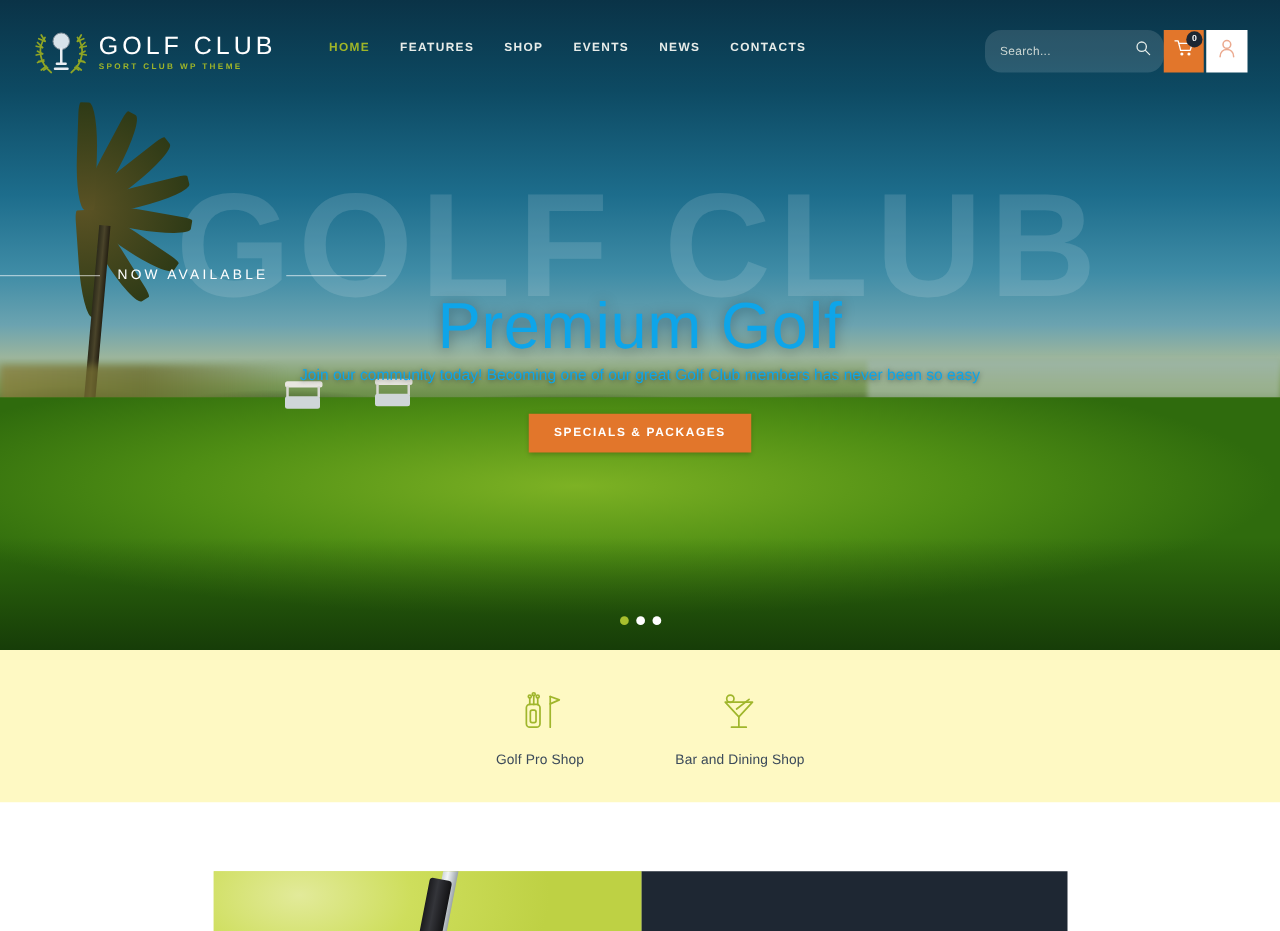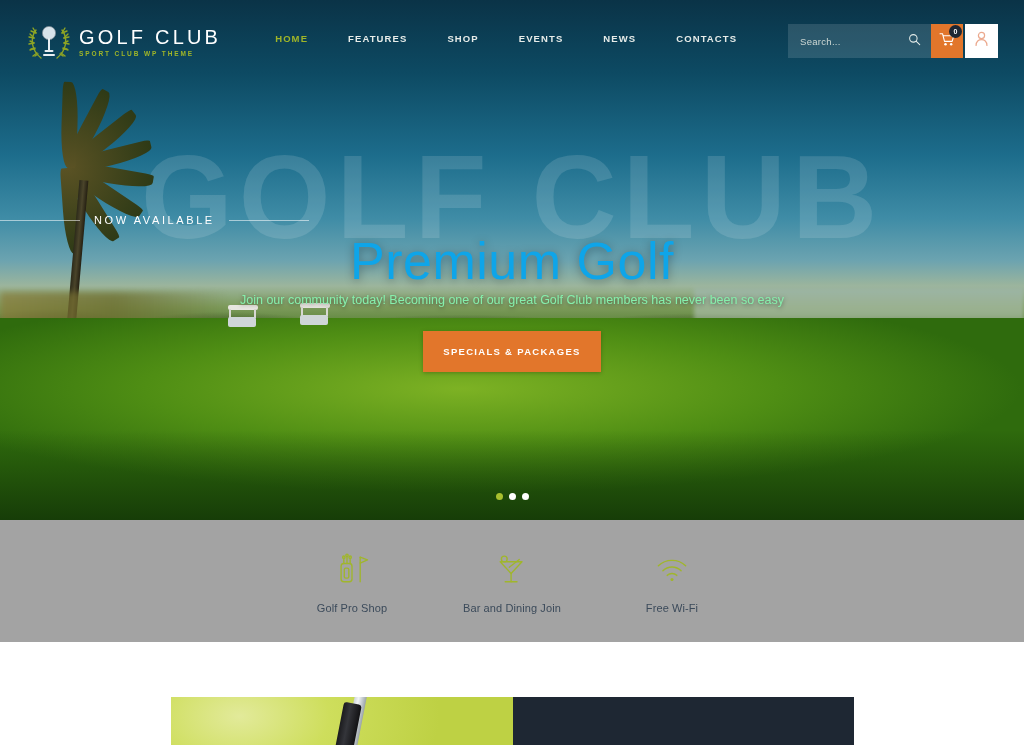--- a/index.html
+++ b/index.html
@@ -100,30 +100,30 @@
   .kicker {
     color:#ffffff; font-size:11px; letter-spacing:2.6px; font-weight:400;
     text-transform:uppercase;
   }
   .hero-title {
     margin-top:6px; color:#0ea5e9; font-size:52px; line-height:58px;
     font-weight:300; letter-spacing:0.5px;
     text-shadow:0 2px 10px rgba(0,0,0,.35);
   }
   .hero-sub {
-    margin-top:2px; color:#86efac; font-size:12.5px; line-height:17px;
+    margin-top:2px; color:#0ea5e9; font-size:12.5px; line-height:17px;
     font-weight:400; text-shadow:0 1px 4px rgba(0,0,0,.5);
   }
   .hero-buttons {
     margin-top:22px; display:flex; justify-content:center; gap:18px;
   }
   .btn-primary {
     background:#e2762b; color:#ffffff; border:none; cursor:pointer;
     font-size:9.5px; letter-spacing:1.3px; font-weight:600;
-    padding:0 20px; height:41px; line-height:31px;
+    padding:0 20px; height:31px; line-height:31px;
     text-transform:uppercase; font-family:"Liberation Sans", sans-serif;
     box-shadow:0 1px 4px rgba(0,0,0,.25);
   }
   
   .dots {
     position:absolute; left:0; right:0; bottom:20px;
     display:flex; justify-content:center; gap:6px; z-index:6;
   }
   .dot { width:7px; height:7px; border-radius:50%; background:#ffffff; cursor:pointer; }
   .dot.active { background:#a8bf2e; }
@@ -140,35 +140,35 @@
   .logo-mark { width:42px; height:44px; position:relative; flex:none; }
   .logo-text { line-height:1; }
   .logo-title {
     color:#ffffff; font-size:20px; letter-spacing:3.2px; font-weight:400;
   }
   .logo-sub {
     color:#9fb528; font-size:6.5px; letter-spacing:1.9px; font-weight:700;
     margin-top:4px; text-transform:uppercase;
   }
   .nav {
-    display:flex; align-items:center; gap:40px;
-    margin-left:54px; margin-top:33px;
+    display:flex; align-items:center; gap:24px;
+    margin-left:42px; margin-top:33px;
   }
   .nav a {
     color:#e7ece9; font-size:9.5px; letter-spacing:1.1px; font-weight:600;
     text-decoration:none; text-transform:uppercase; cursor:pointer;
   }
   .nav a.active { color:#9fb528; }
   .header-right {
     margin-left:auto; margin-right:26px; margin-top:24px;
     display:flex; align-items:stretch; height:34px;
   }
   .search-box {
     width:143px; background:rgba(255,255,255,.13);
-    display:flex; align-items:center; padding:0 10px 0 12px;
+    display:flex; align-items:center; padding:0 10px 0 12px;border-radius:13px;
   }
   .search-input {
     background:transparent; border:none; outline:none; color:#e8eeea;
     font-size:9.5px; width:108px; font-family:"Liberation Sans", sans-serif;
     letter-spacing:.3px;
   }
   .search-input::placeholder { color:#cfd9d5; }
   .cart-btn {
     width:32px; background:#e2762b; position:relative; cursor:pointer;
     display:flex; align-items:center; justify-content:center;
@@ -179,21 +179,21 @@
     font-size:7px; line-height:13px; text-align:center; font-weight:700;
   }
   .account-btn {
     width:33px; background:#ffffff; cursor:pointer;
     display:flex; align-items:center; justify-content:center; margin-left:2px;
   }
 
   
   .features {
     position:absolute; top:520px; left:0; right:0; height:122px;
-    background:#a3a3a3;
+    background:#fef9c3;
     display:flex; align-items:center; justify-content:center;
   }
   .feature {
     width:160px; text-align:center; cursor:pointer;
   }
   .feature .ico { height:42px; display:flex; align-items:center; justify-content:center; }
   .feature .lbl {
     margin-top:12px; color:#3b4a5a; font-size:11px; letter-spacing:.1px;
   }
 
@@ -375,37 +375,24 @@
         <svg width="40" height="40" viewBox="0 0 44 44">
           <g fill="none" stroke="#a0b62c" stroke-width="1.5" stroke-linecap="round" stroke-linejoin="round">
             <path d="M9 14 H33 L21 27 Z"></path>
             <path d="M21 27 L21 36"></path>
             <path d="M14.5 36 H27.5"></path>
             <path d="M30 11.5 L19 20"></path>
             <circle cx="13.5" cy="11" r="3.2"></circle>
           </g>
         </svg>
       </div>
-      <div class="lbl">Bar and Dining Join</div>
-    </div>
-
-
-    <div class="feature">
-      <div class="ico">
-        <svg width="40" height="40" viewBox="0 0 44 44">
-          <g fill="none" stroke="#a0b62c" stroke-width="1.6" stroke-linecap="round">
-            <path d="M7 18.5 C15 10.5, 29 10.5, 37 18.5"></path>
-            <path d="M12 24 C17.5 18.5, 26.5 18.5, 32 24"></path>
-            <path d="M16.8 29 C19.5 26.2, 24.5 26.2, 27.2 29"></path>
-          </g>
-          <circle cx="22" cy="33.6" r="1.7" fill="#a0b62c"></circle>
-        </svg>
-      </div>
-      <div class="lbl">Free Wi-Fi</div>
-    </div>
+      <div class="lbl">Bar and Dining Shop</div>
+    </div>
+
+
   </div>
 
   <div class="below">
     <div class="promo">
       <div class="promo-img">
         <div class="club-shaft"></div>
         <div class="club-grip"></div>
       </div>
       <div class="promo-dark"></div>
     </div>

